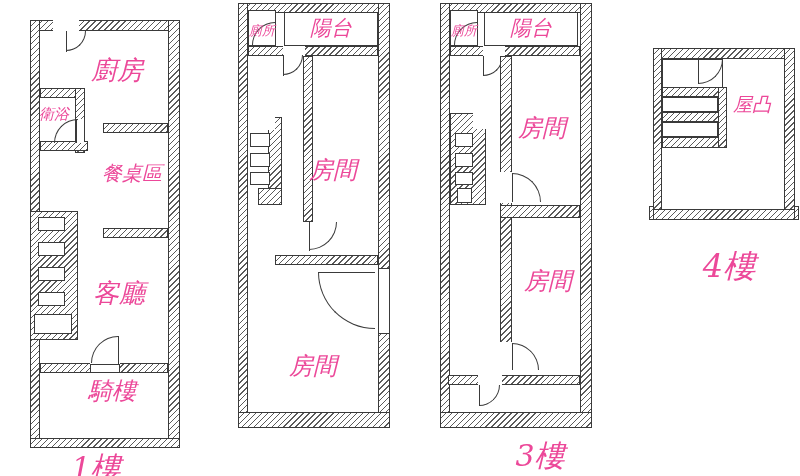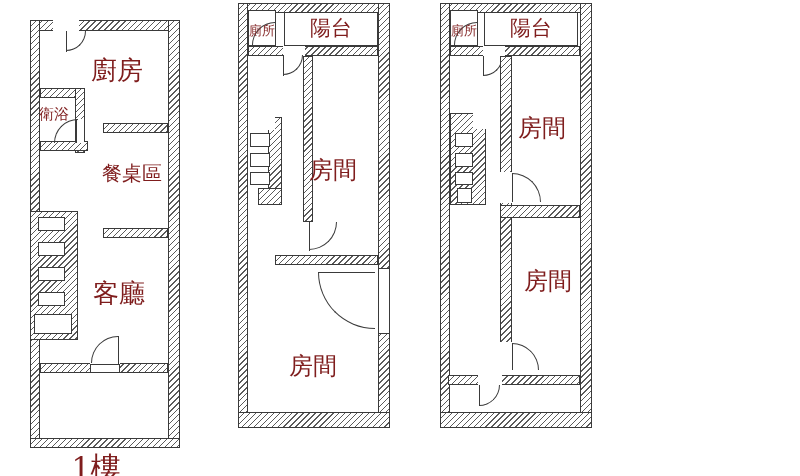--- a/index.html
+++ b/index.html
@@ -16,21 +16,21 @@
   .g{position:absolute;background:#fff;}
   
   .lf{position:absolute;background:var(--ln);}
   
   .arc{position:absolute;box-sizing:border-box;border:0 solid var(--ln);background:transparent;}
   .arc-br{border-right-width:1px;border-bottom-width:1px;border-bottom-right-radius:100% 100%;}
   .arc-bl{border-left-width:1px;border-bottom-width:1px;border-bottom-left-radius:100% 100%;}
   .arc-tl{border-left-width:1px;border-top-width:1px;border-top-left-radius:100% 100%;}
   .arc-tr{border-right-width:1px;border-top-width:1px;border-top-right-radius:100% 100%;}
   .lbl{position:absolute;display:flex;align-items:center;justify-content:center;
-       color:#7f1d1d;white-space:nowrap;line-height:1;}
+       color:#ec4899;white-space:nowrap;line-height:1;font-style:italic;}
 </style>
 </head>
 <body>
 
 <div id="canvas">
 
   <div class="floor" style="left:30px;top:20px;width:150px;height:462px;">
     <div class="w" style="left:0;top:0;width:150px;height:11px;"></div>
     <div class="w" style="left:0;top:0;width:10px;height:428px;"></div>
     <div class="w" style="left:138px;top:0;width:12px;height:428px;"></div>
@@ -60,20 +60,21 @@
     <div class="w" style="left:10px;top:343px;width:128px;height:10px;"></div>
     <div class="g" style="left:60px;top:343px;width:30px;height:10px;"></div>
     <div class="t" style="left:60px;top:344px;width:30px;height:9px;"></div>
     <div class="lf" style="left:88px;top:316px;width:1px;height:28px;"></div>
     <div class="arc arc-tl" style="left:61px;top:316px;width:27px;height:27px;"></div>
 
     <div class="lbl" style="left:52px;top:36px;width:70px;height:28px;font-size:26px;">廚房</div>
     <div class="lbl" style="left:2px;top:85px;width:44px;height:18px;font-size:15px;">衛浴</div>
     <div class="lbl" style="left:54px;top:259px;width:70px;height:28px;font-size:26px;">客廳</div>
     <div class="lbl" style="left:62px;top:142px;width:80px;height:22px;font-size:20px;">餐桌區</div>
+    <div class="lbl" style="left:47px;top:358px;width:70px;height:26px;font-size:24px;">騎樓</div>
     <div class="lbl" style="left:26px;top:432px;width:80px;height:32px;font-size:30px;">1樓</div>
   </div>
 
   <div class="floor" style="left:238px;top:2px;width:152px;height:462px;">
     <div class="w" style="left:0;top:1px;width:152px;height:10px;"></div>
     <div class="w" style="left:0;top:1px;width:10px;height:425px;"></div>
     <div class="w" style="left:140px;top:1px;width:12px;height:425px;"></div>
     <div class="w" style="left:0;top:410px;width:152px;height:16px;"></div>
 
     <div class="w" style="left:10px;top:44px;width:130px;height:10px;"></div>
@@ -142,16 +143,39 @@
 
     <div class="w" style="left:8px;top:373px;width:132px;height:10px;"></div>
     <div class="g" style="left:38px;top:373px;width:24px;height:10px;"></div>
     <div class="lf" style="left:39px;top:383px;width:1px;height:21px;"></div>
     <div class="arc arc-br" style="left:39px;top:383px;width:21px;height:21px;"></div>
 
     <div class="lbl" style="left:8px;top:20px;width:32px;height:16px;font-size:13px;">廁所</div>
     <div class="lbl" style="left:44px;top:15px;width:94px;height:22px;font-size:21px;">陽台</div>
     <div class="lbl" style="left:67px;top:113px;width:70px;height:26px;font-size:24px;">房間</div>
     <div class="lbl" style="left:73px;top:266px;width:70px;height:26px;font-size:24px;">房間</div>
+    <div class="lbl" style="left:60px;top:438px;width:80px;height:32px;font-size:30px;">3樓</div>
   </div>
 
+  <div class="floor" style="left:649px;top:46px;width:150px;height:242px;">
+    <div class="w" style="left:4px;top:2px;width:142px;height:11px;"></div>
+    <div class="w" style="left:4px;top:2px;width:9px;height:172px;"></div>
+    <div class="w" style="left:135px;top:2px;width:11px;height:172px;"></div>
+    <div class="w" style="left:4px;top:163px;width:142px;height:11px;"></div>
+    <div class="w" style="left:0;top:160px;width:5px;height:14px;"></div>
+    <div class="w" style="left:145px;top:160px;width:5px;height:14px;"></div>
+
+    <div class="t" style="left:13px;top:13px;width:61px;height:30px;"></div>
+    <div class="lf" style="left:49px;top:13px;width:1px;height:25px;"></div>
+    <div class="arc arc-br" style="left:49px;top:13px;width:25px;height:25px;"></div>
+
+    <div class="w" style="left:13px;top:41px;width:65px;height:10px;"></div>
+    <div class="w" style="left:13px;top:66px;width:65px;height:10px;"></div>
+    <div class="w" style="left:13px;top:91px;width:65px;height:11px;"></div>
+    <div class="w" style="left:69px;top:41px;width:9px;height:61px;"></div>
+    <div class="t" style="left:13px;top:51px;width:56px;height:15px;"></div>
+    <div class="t" style="left:13px;top:76px;width:56px;height:15px;"></div>
+
+    <div class="lbl" style="left:81px;top:47px;width:44px;height:22px;font-size:19px;">屋凸</div>
+    <div class="lbl" style="left:30px;top:204px;width:100px;height:32px;font-size:32px;">4樓</div>
+  </div>
 
 </div>
 
 </body></html>

